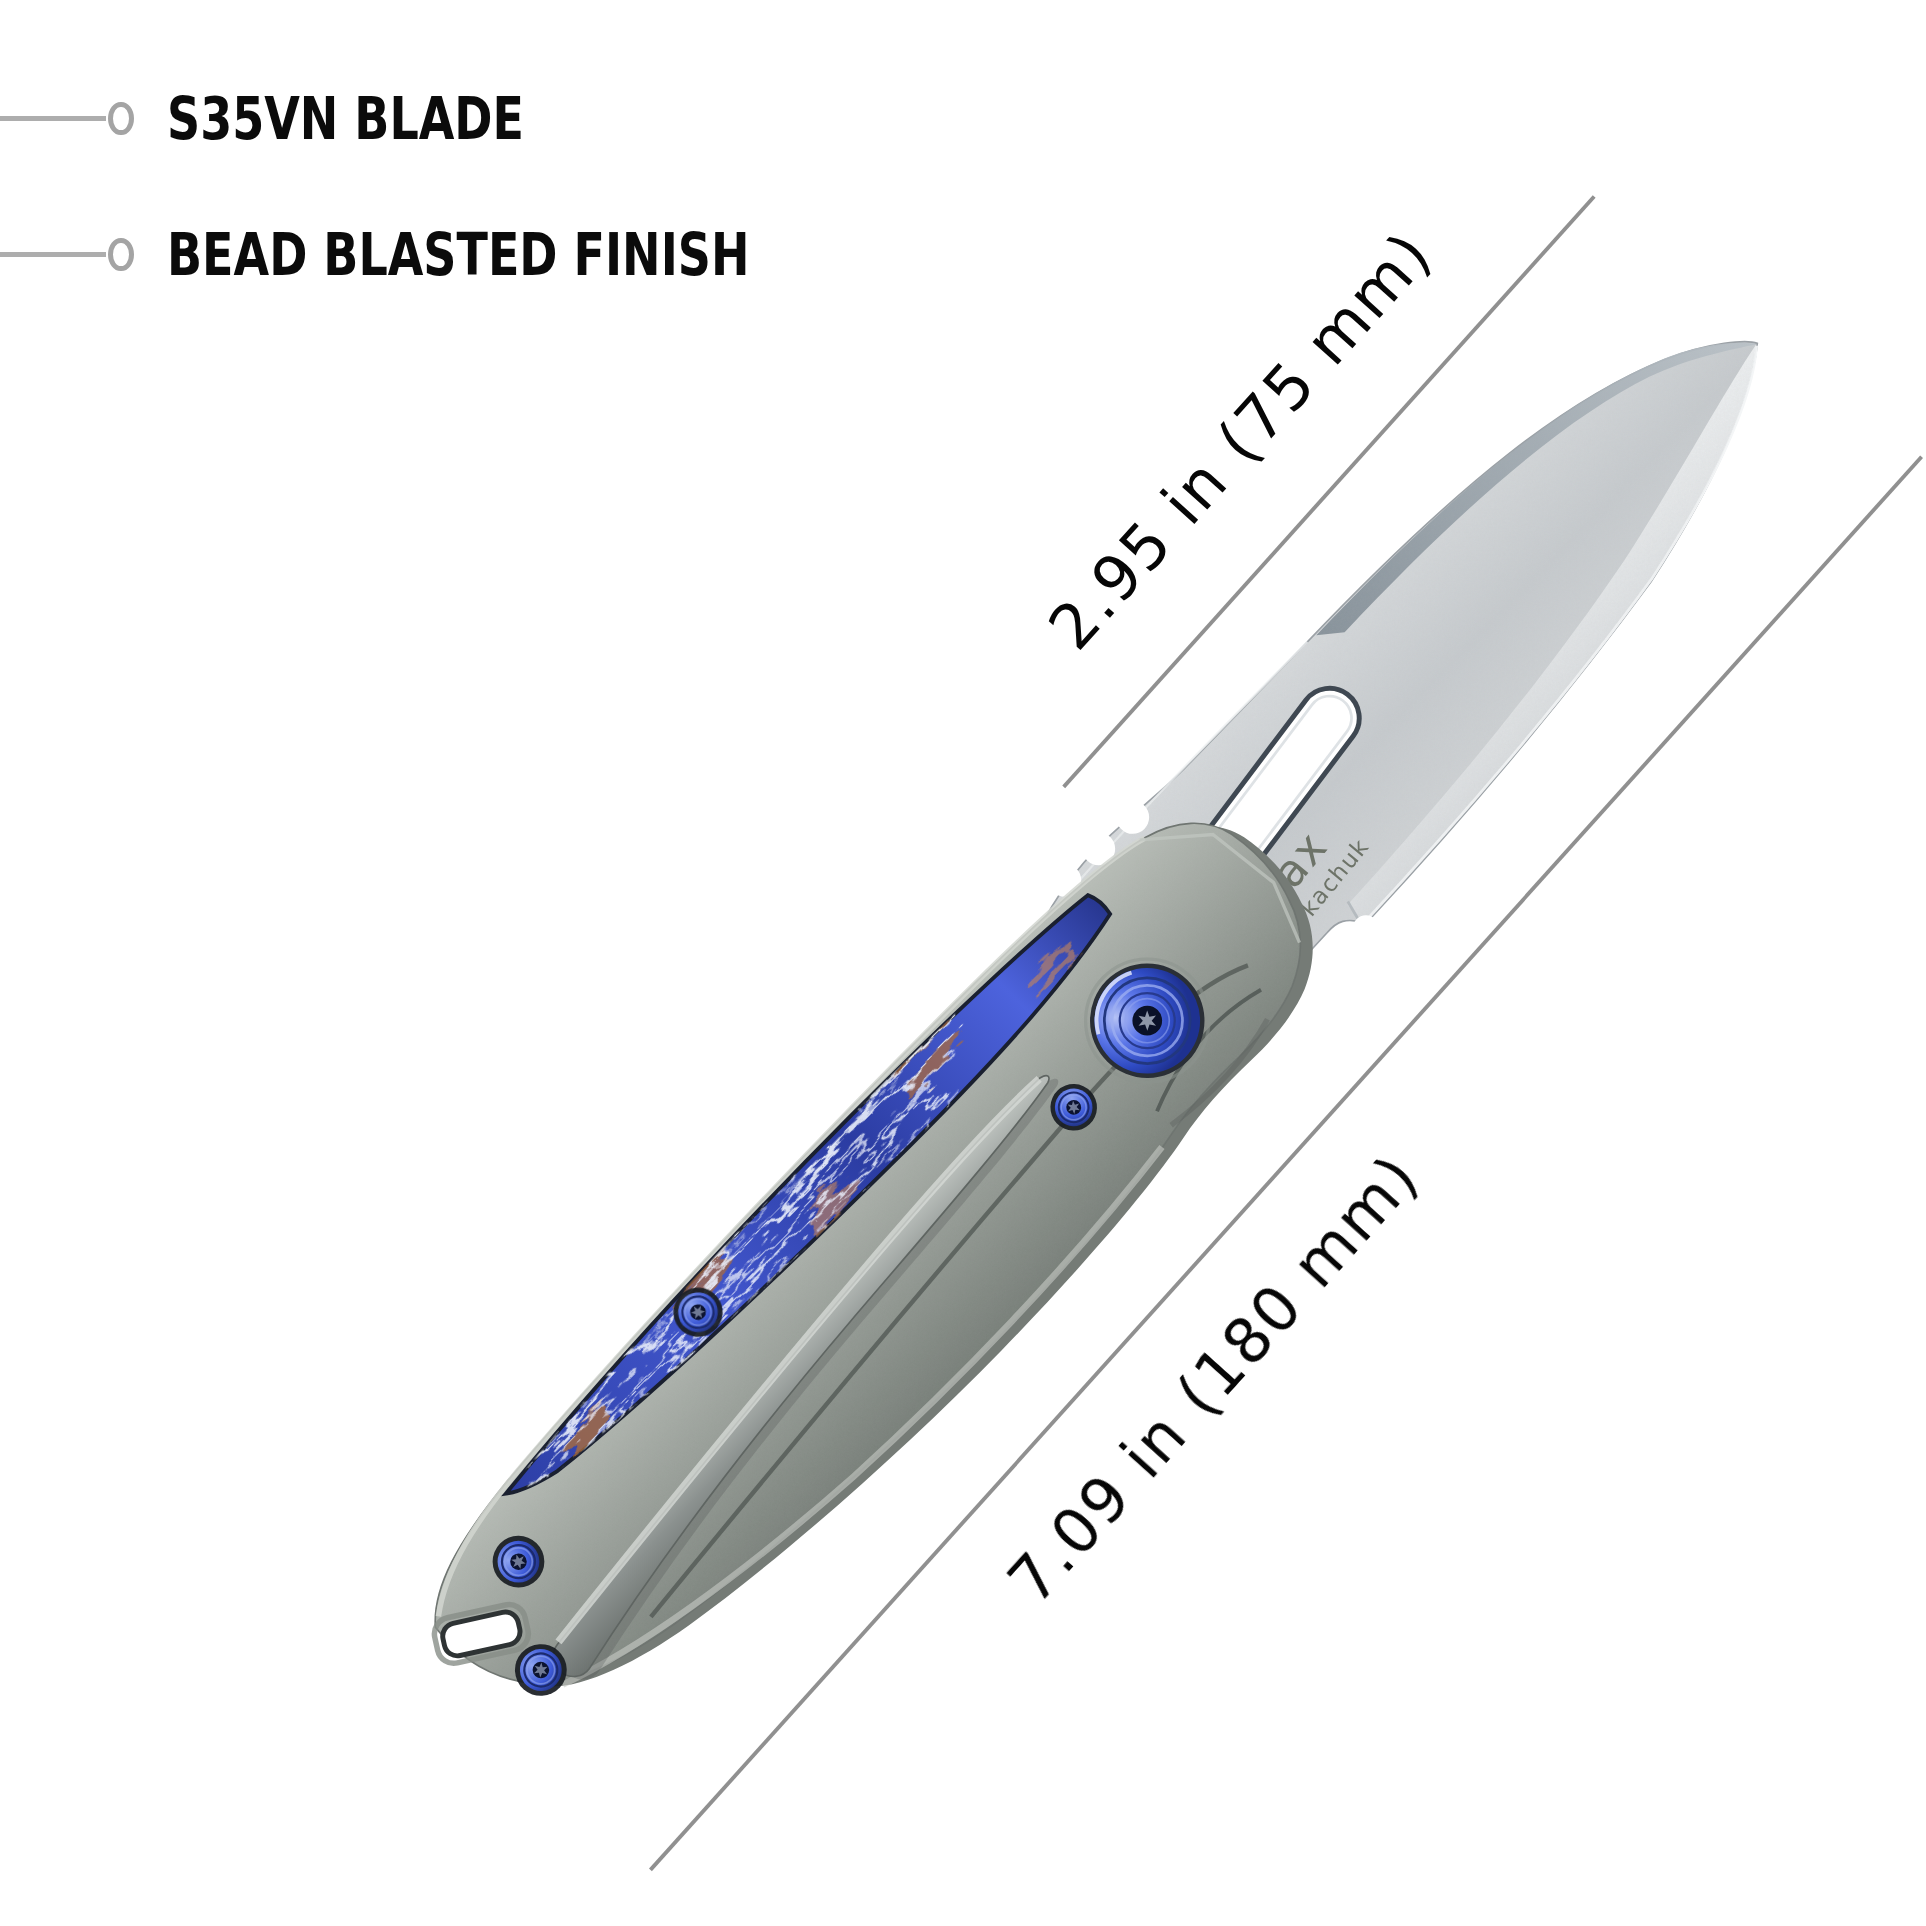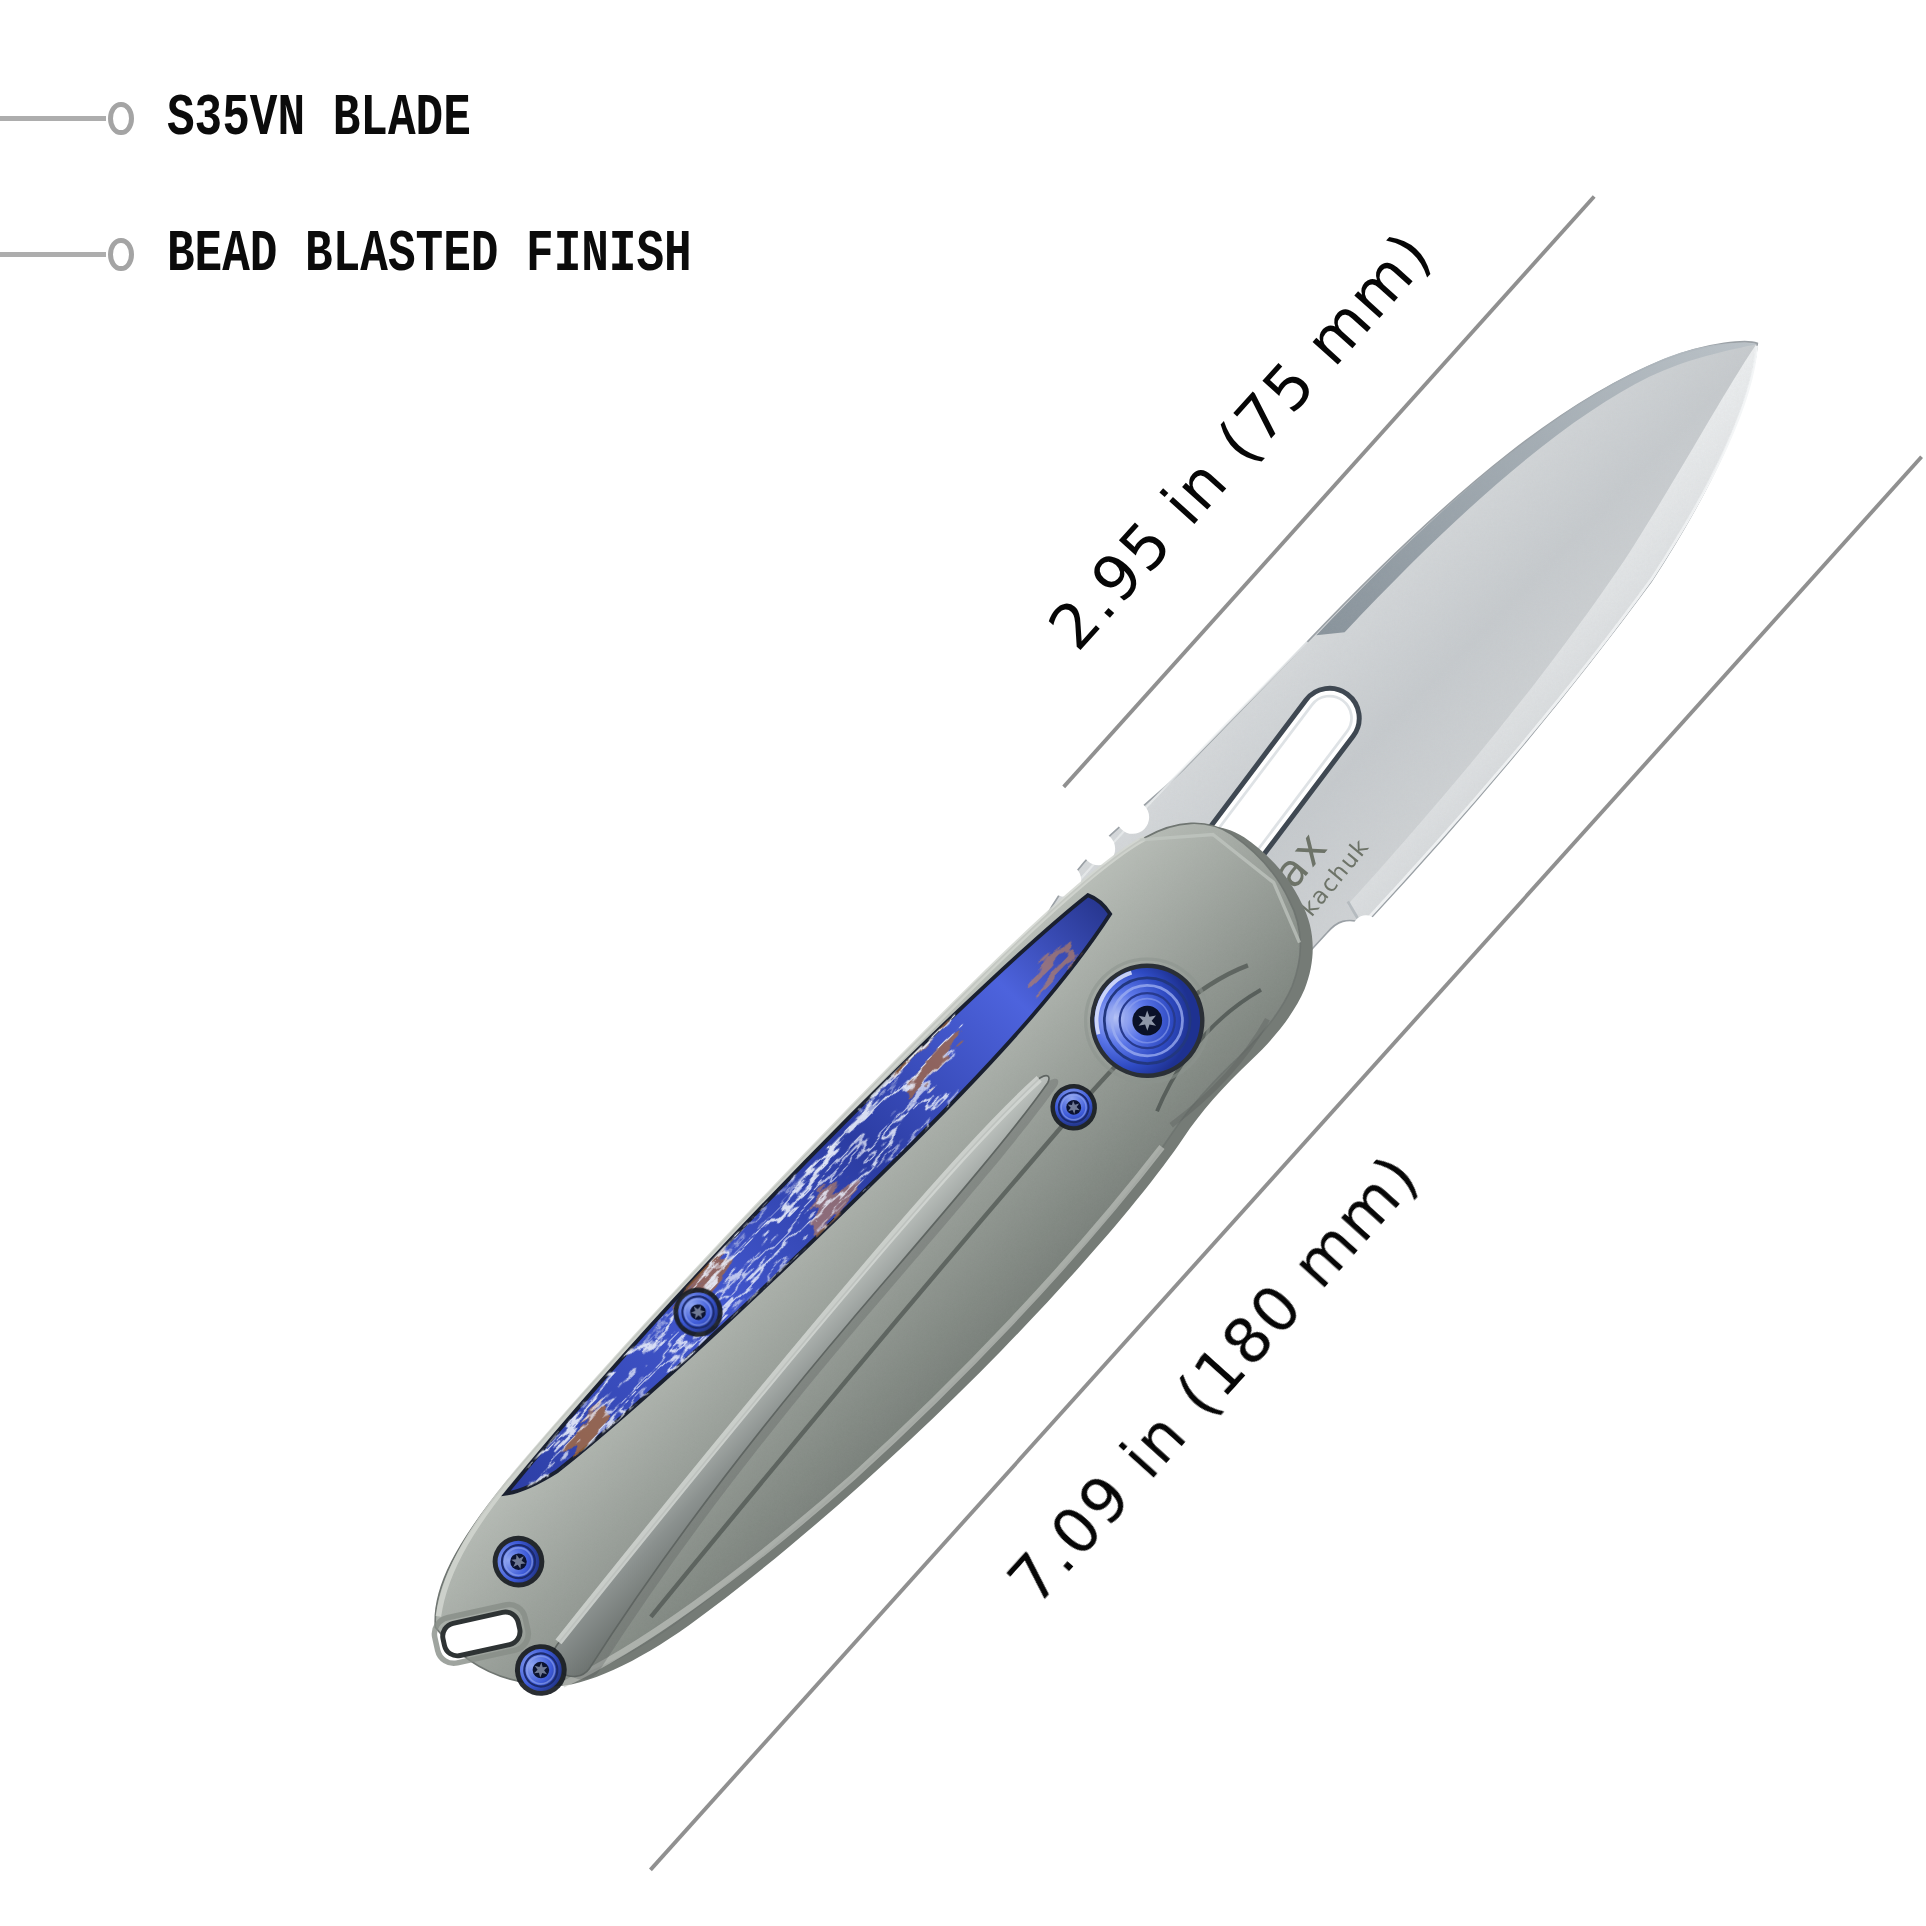--- a/index.html
+++ b/index.html
@@ -2,21 +2,21 @@
 <html style="font-size:8.8px"><head>
 <meta charset="utf-8">
 <style>
   html,body{margin:0;padding:0;background:#ffffff;}
   body{width:1926px;height:1926px;position:relative;overflow:hidden;
        font-family:"DejaVu Sans",sans-serif;}
   .stage{position:absolute;inset:0;}
   svg.layer{position:absolute;left:0;top:0;}
 
   
-  .callout{position:absolute;left:0;height:83px;display:flex;align-items:center;font-family:Liberation Mono, monospace;}
+  .callout{position:absolute;left:0;height:83px;display:flex;align-items:center;}
   .callout .lead{height:5px;background:#adadad;}
   .callout .ring{width:15.4px;height:23px;border:5px solid #a4a4a4;border-radius:50%;
                  background:#ffffff;margin-left:2.2px;flex:0 0 auto;}
   .callout .lbl{margin-left:33px;font-size:59px;font-weight:700;color:#0b0b0b;
                 letter-spacing:0px;white-space:nowrap;display:inline-block;
                 transform:scaleX(0.78);transform-origin:left center;}
   #callout-0{top:77px;} #callout-0 .lead{width:106px;}
   #callout-1{top:213px;} #callout-1 .lead{width:106px;}
   #callout-2{top:359px;} #callout-2 .lead{width:97px;}
 

